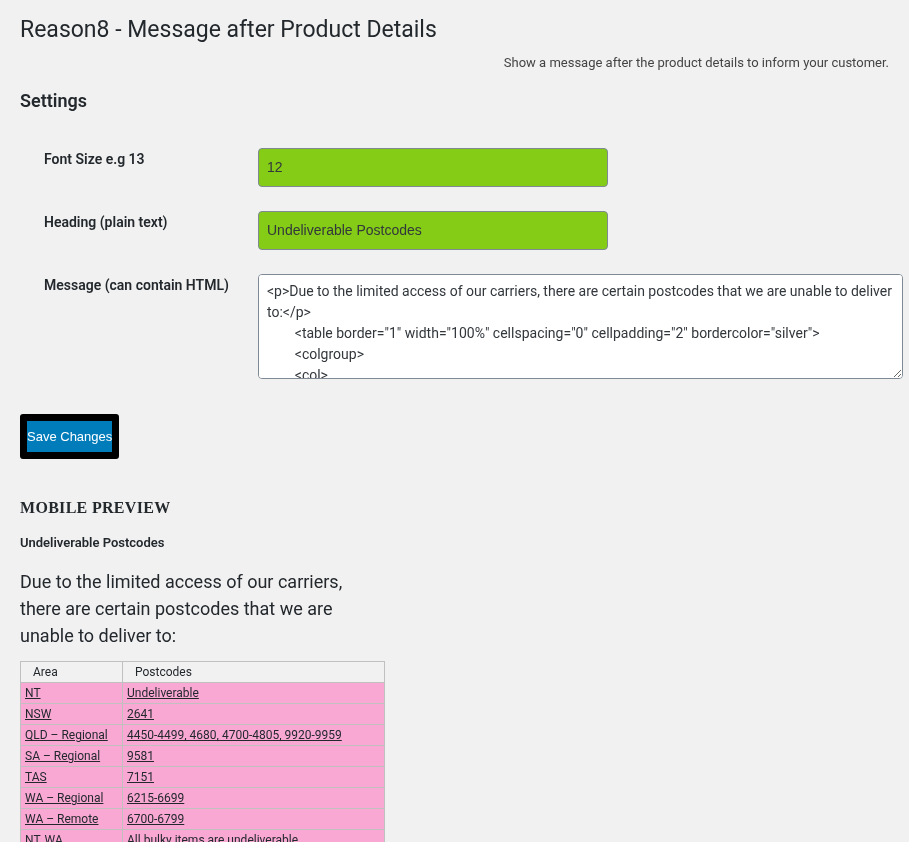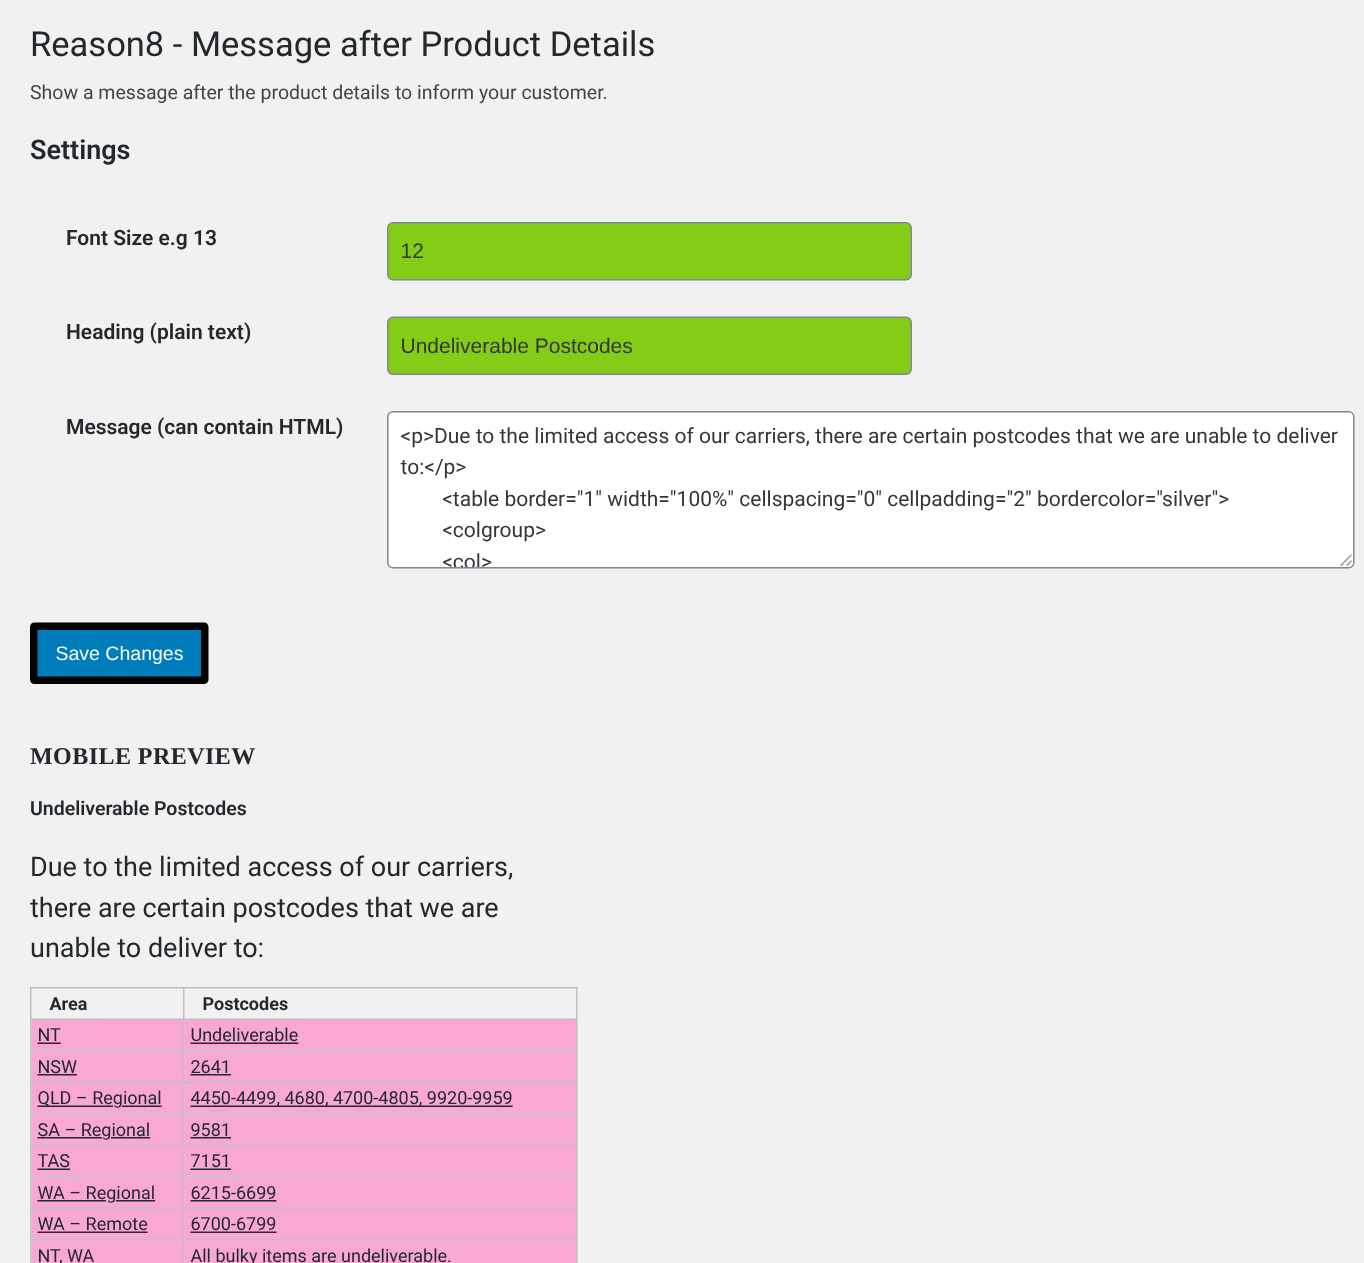--- a/index.html
+++ b/index.html
@@ -18,20 +18,21 @@
       font-size: 23px;
       font-weight: 400;
       color: #23282d;
       margin: 5px 0 10px 0;
       line-height: 1.3;
     }
     .description {
       color: #444;
       margin: 5px 0 20px 0;
       font-size: 13px;
+      text-align: right;
     }
     h2 {
       font-size: 18px;
       font-weight: 600;
       color: #23282d;
       margin: 10px 0 25px 0;
     }
     .form-table {
       width: 100%;
       border-collapse: collapse;
@@ -69,24 +70,24 @@
       color: #32373c;
       width: 645px;
       height: 105px;
       line-height: 1.5;
       font-family: inherit;
       resize: both;
       overflow-y: scroll;
     }
     .button-primary {
       background: #007cba;
-      border: 5px solid #000000;
+      border: 7px solid #000000;
       color: #fff;
       font-size: 13px;
-      padding: 6px 12px;
+      padding: 6px 0;
       border-radius: 3px;
       cursor: pointer;
       margin-top: 20px;
       line-height: 1.5;
     }
     .preview-heading {
       font-size: 16px;
       font-weight: 700;
       color: #23282d;
       margin-top: 40px;
@@ -113,21 +114,21 @@
       font-size: 12px;
     }
     .preview-table th,
     .preview-table td {
       border: 1px solid silver;
       padding: 3px 4px;
       text-align: left;
       vertical-align: top;
     }
     .preview-table th {
-      font-weight: 700;
+      font-weight: 400;
       background: #f1f1f1;
       padding-left: 12px;
     }
     .preview-table td {
       background: #f9a8d4;
       text-decoration: underline;
     }
     .col-area {
       width: 102px;
     }

